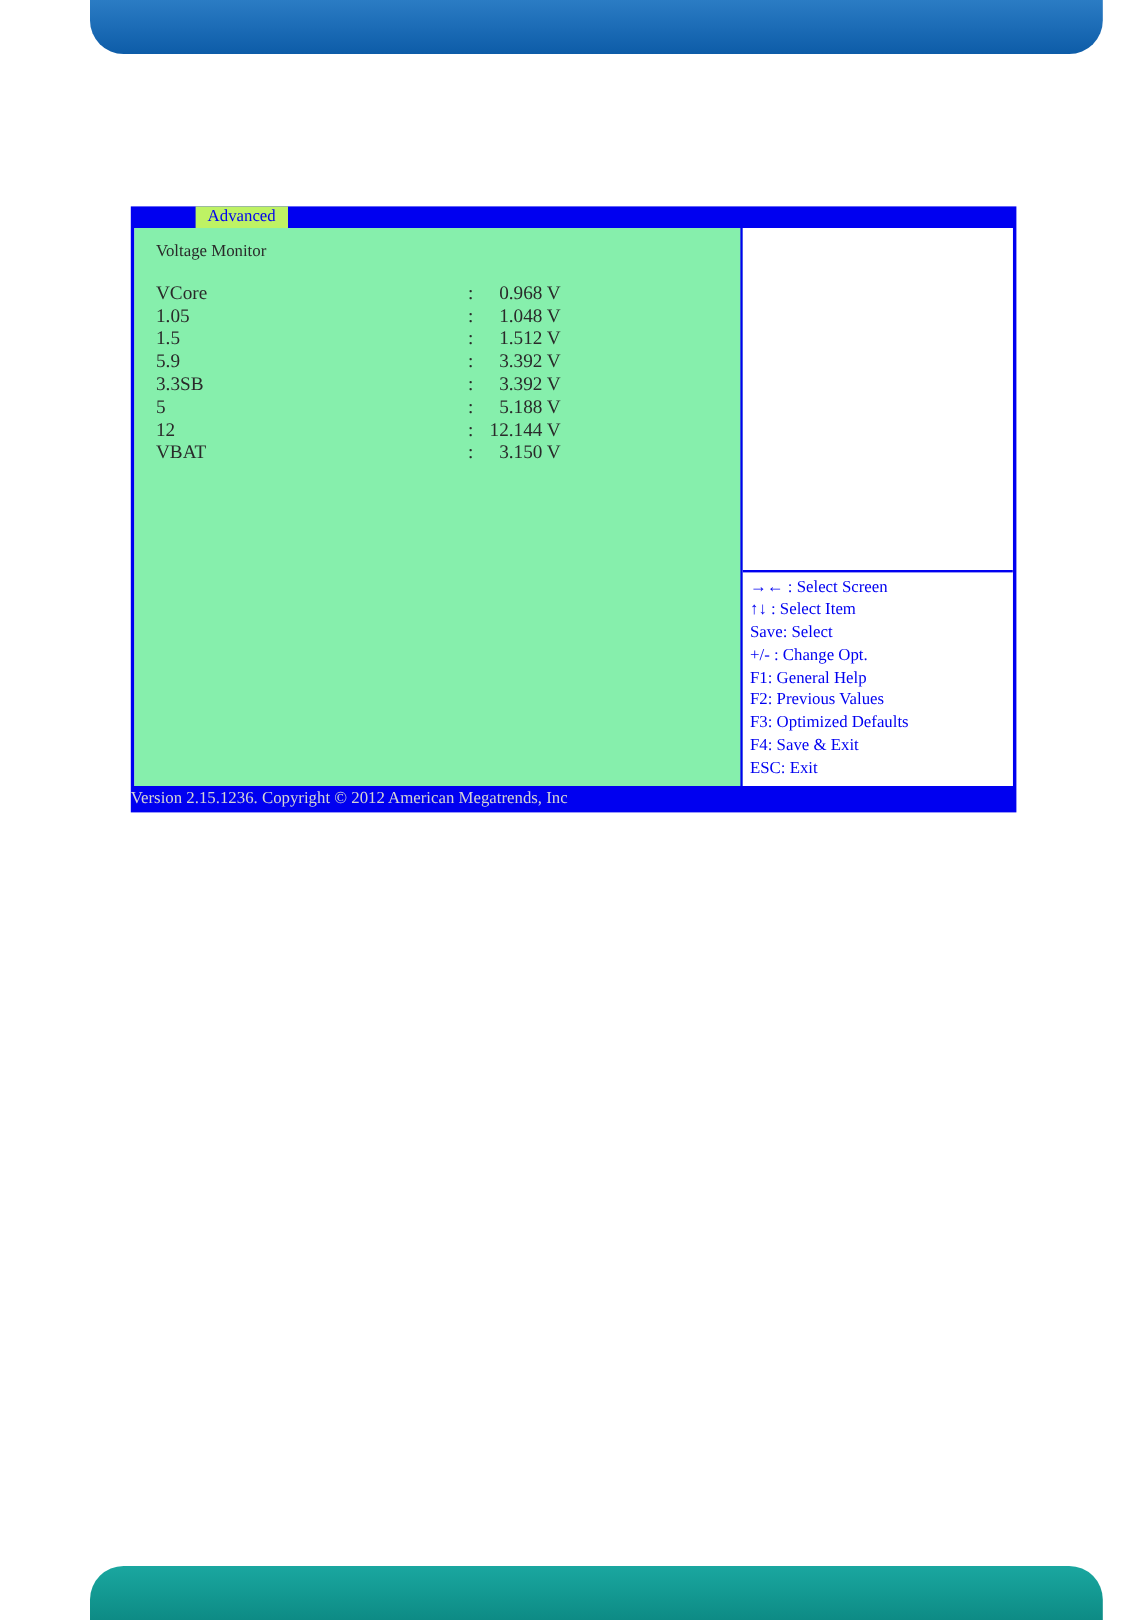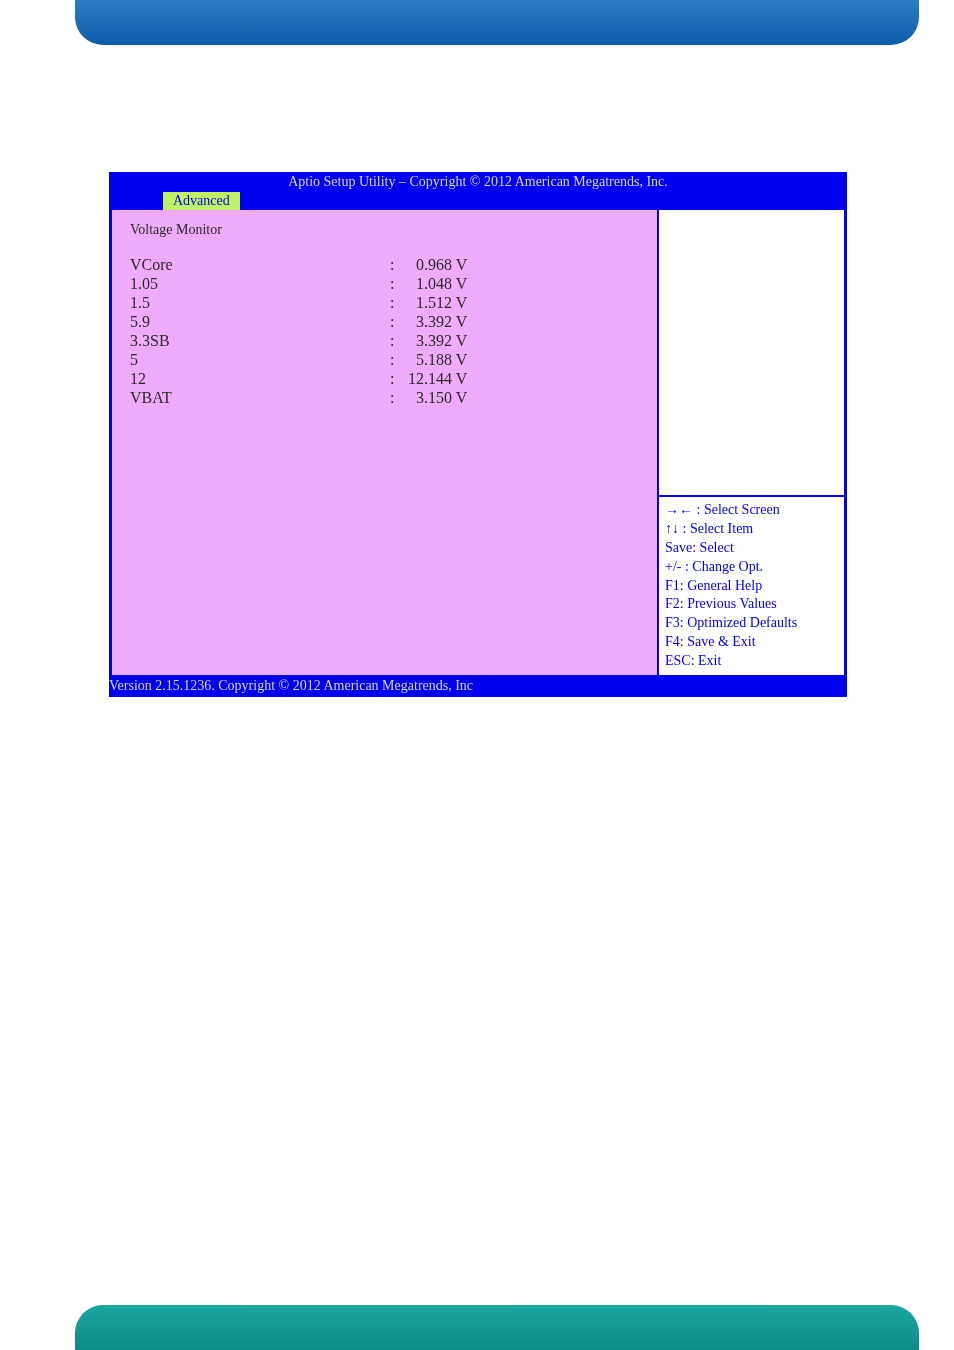--- a/index.html
+++ b/index.html
@@ -60,21 +60,21 @@
       font-size: 14px;
     }
     .body-area {
       display: flex;
       border-left: 3px solid #0000f0;
       border-right: 3px solid #0000f0;
       height: 465px;
     }
     .main-panel {
       flex: 1;
-      background: #f0abfc;
+      background: #86efac;
       padding: 12px 18px;
       border-right: 2px solid #0000f0;
       color: #2a2a2a;
     }
     .section-title {
       font-size: 14px;
       margin-bottom: 18px;
     }
     .readings {
       display: grid;
@@ -85,21 +85,21 @@
     .reading-label {
       white-space: pre;
     }
     .reading-colon {
       text-align: left;
     }
     .reading-value {
       white-space: pre;
     }
     .side-panel {
-      width: 185px;
+      width: 225px;
       background: #ffffff;
       display: flex;
       flex-direction: column;
     }
     .side-top {
       flex: 1;
     }
     .side-divider {
       border-top: 2px solid #0000f0;
     }
@@ -116,23 +116,20 @@
       padding: 3px 0;
       font-size: 14px;
     }
   </style>
 </head>
 <body>
 
 <div class="top-bar"></div>
 
 <div class="bios-container">
-  <div class="header-bar">
-    <span>Aptio Setup Utility  –  Copyright © 2012 American Megatrends, Inc.</span>
-  </div>
   <div class="tab-row">
     <div class="tab">
       <span>Advanced</span>
     </div>
   </div>
   <div class="body-area">
     <div class="main-panel">
       <div class="section-title">Voltage Monitor</div>
       <div class="readings">
         <span class="reading-label">VCore</span>

